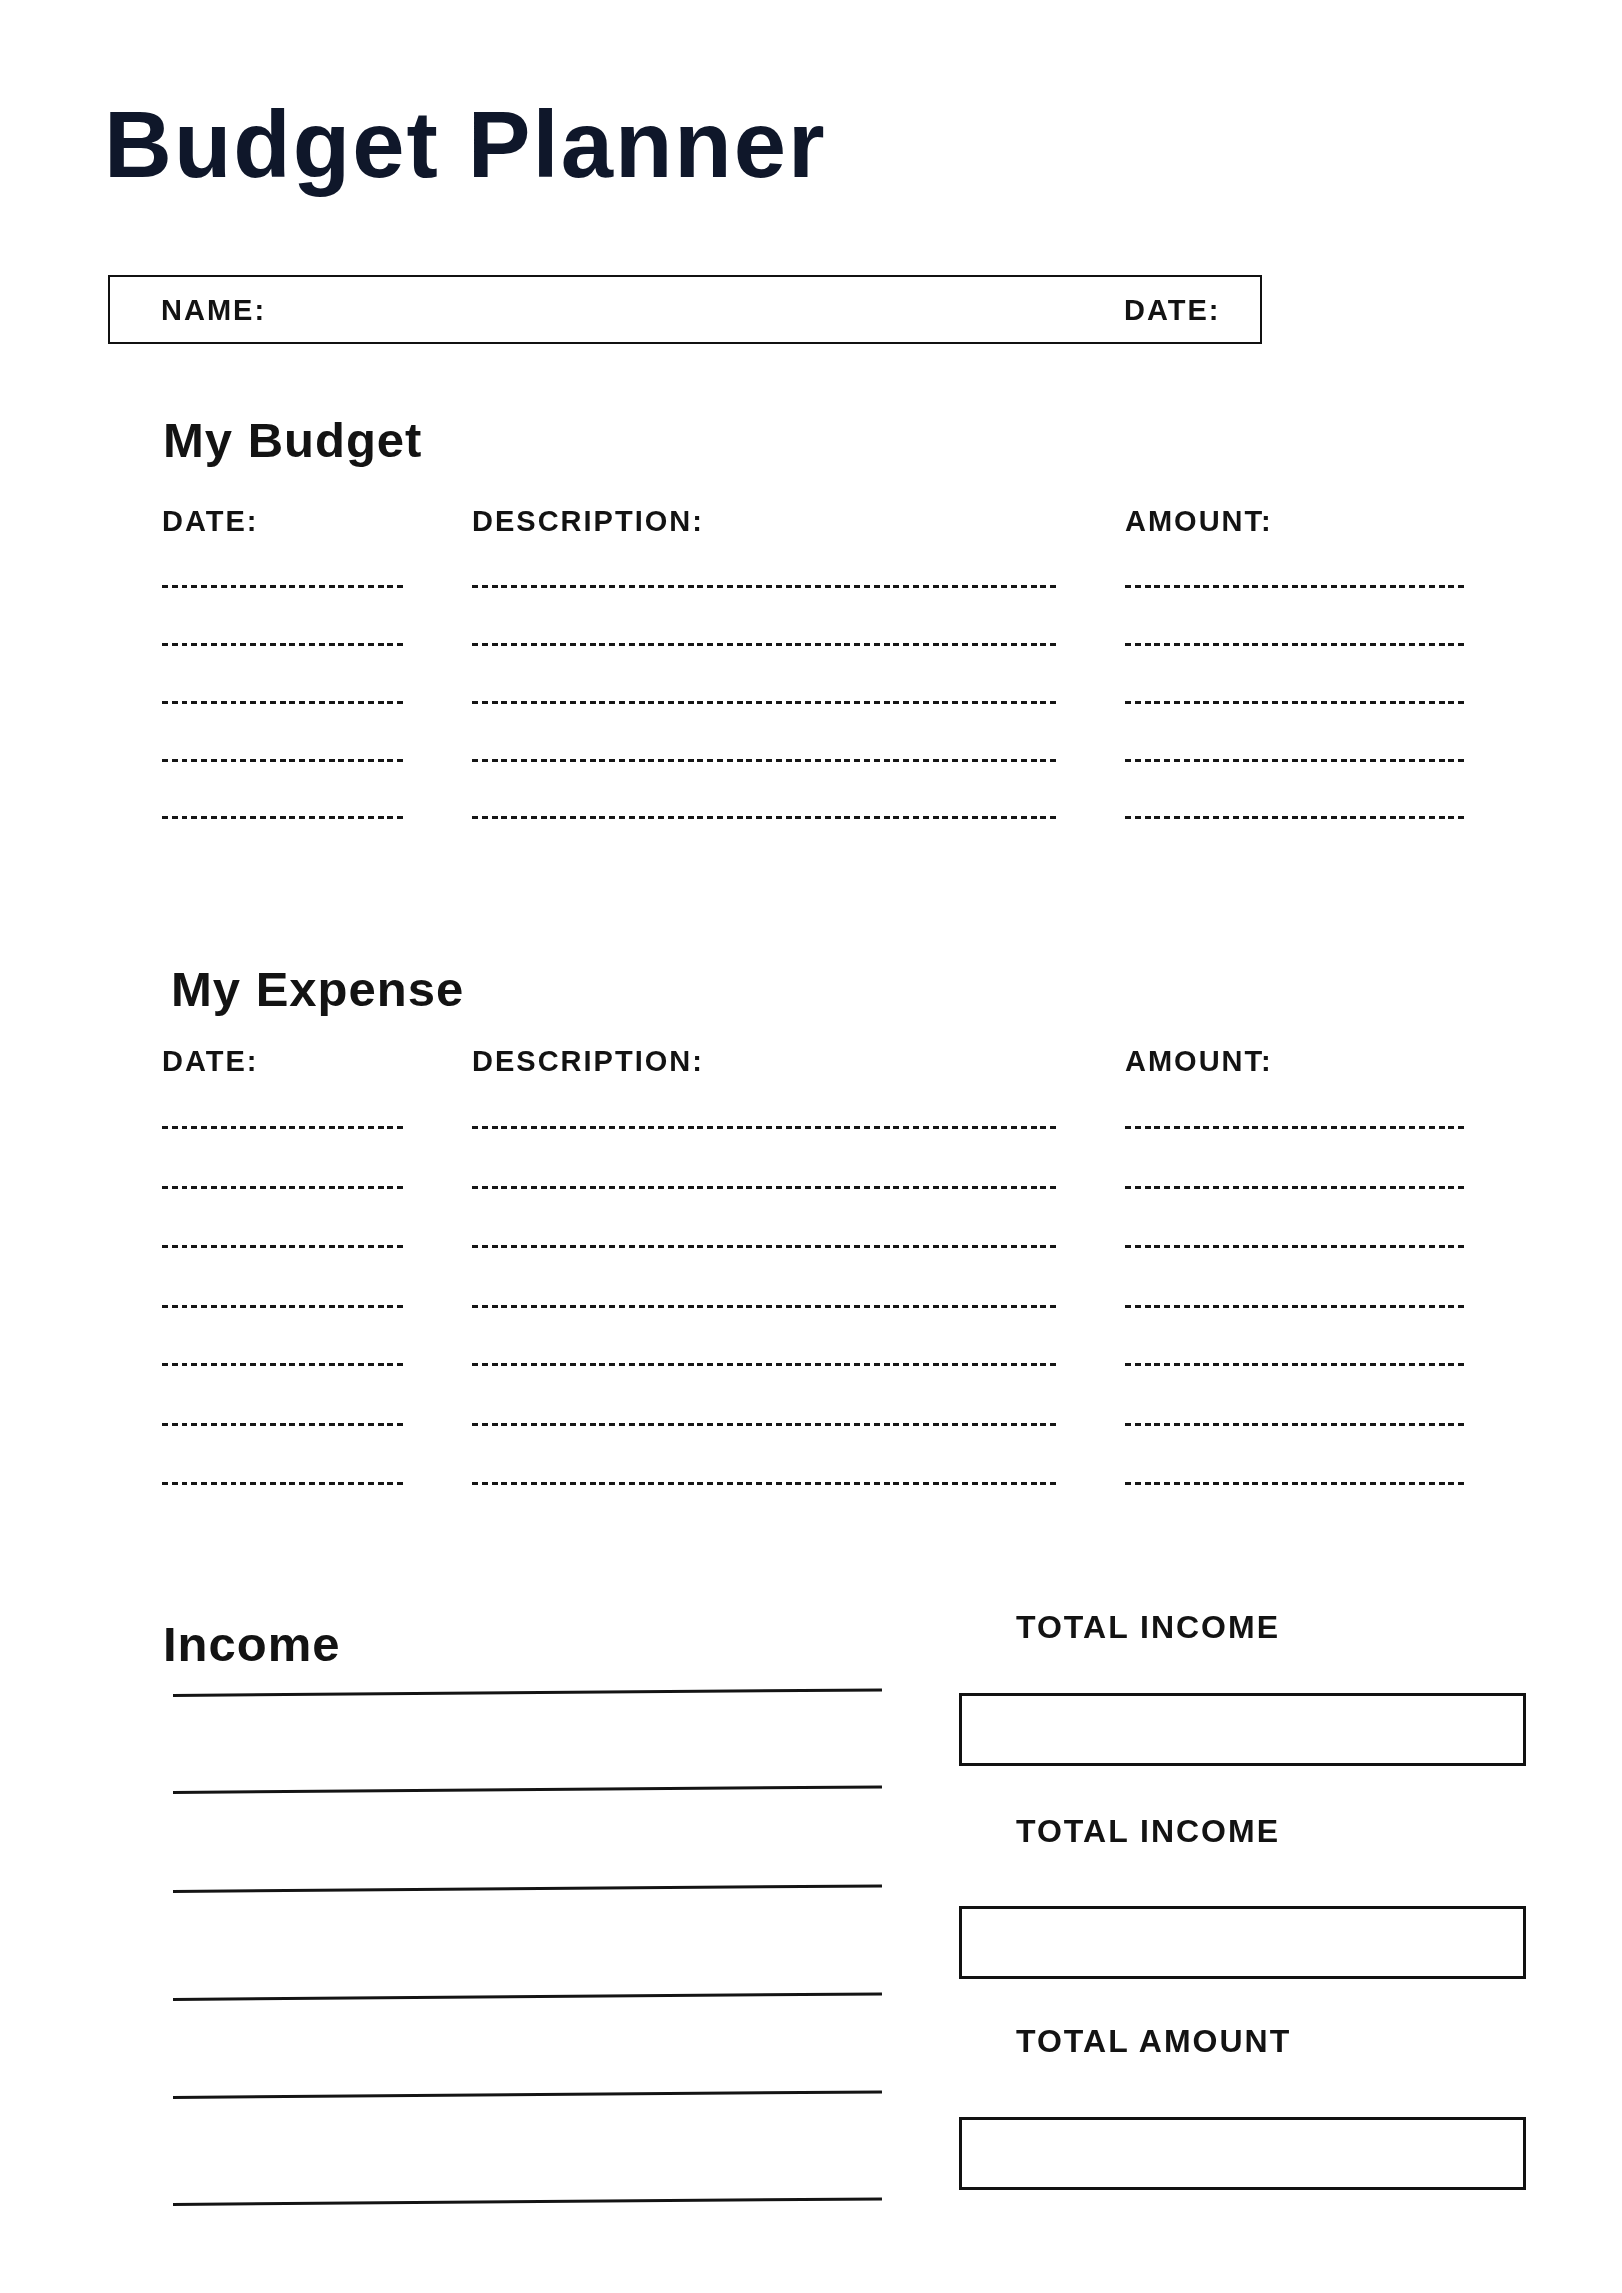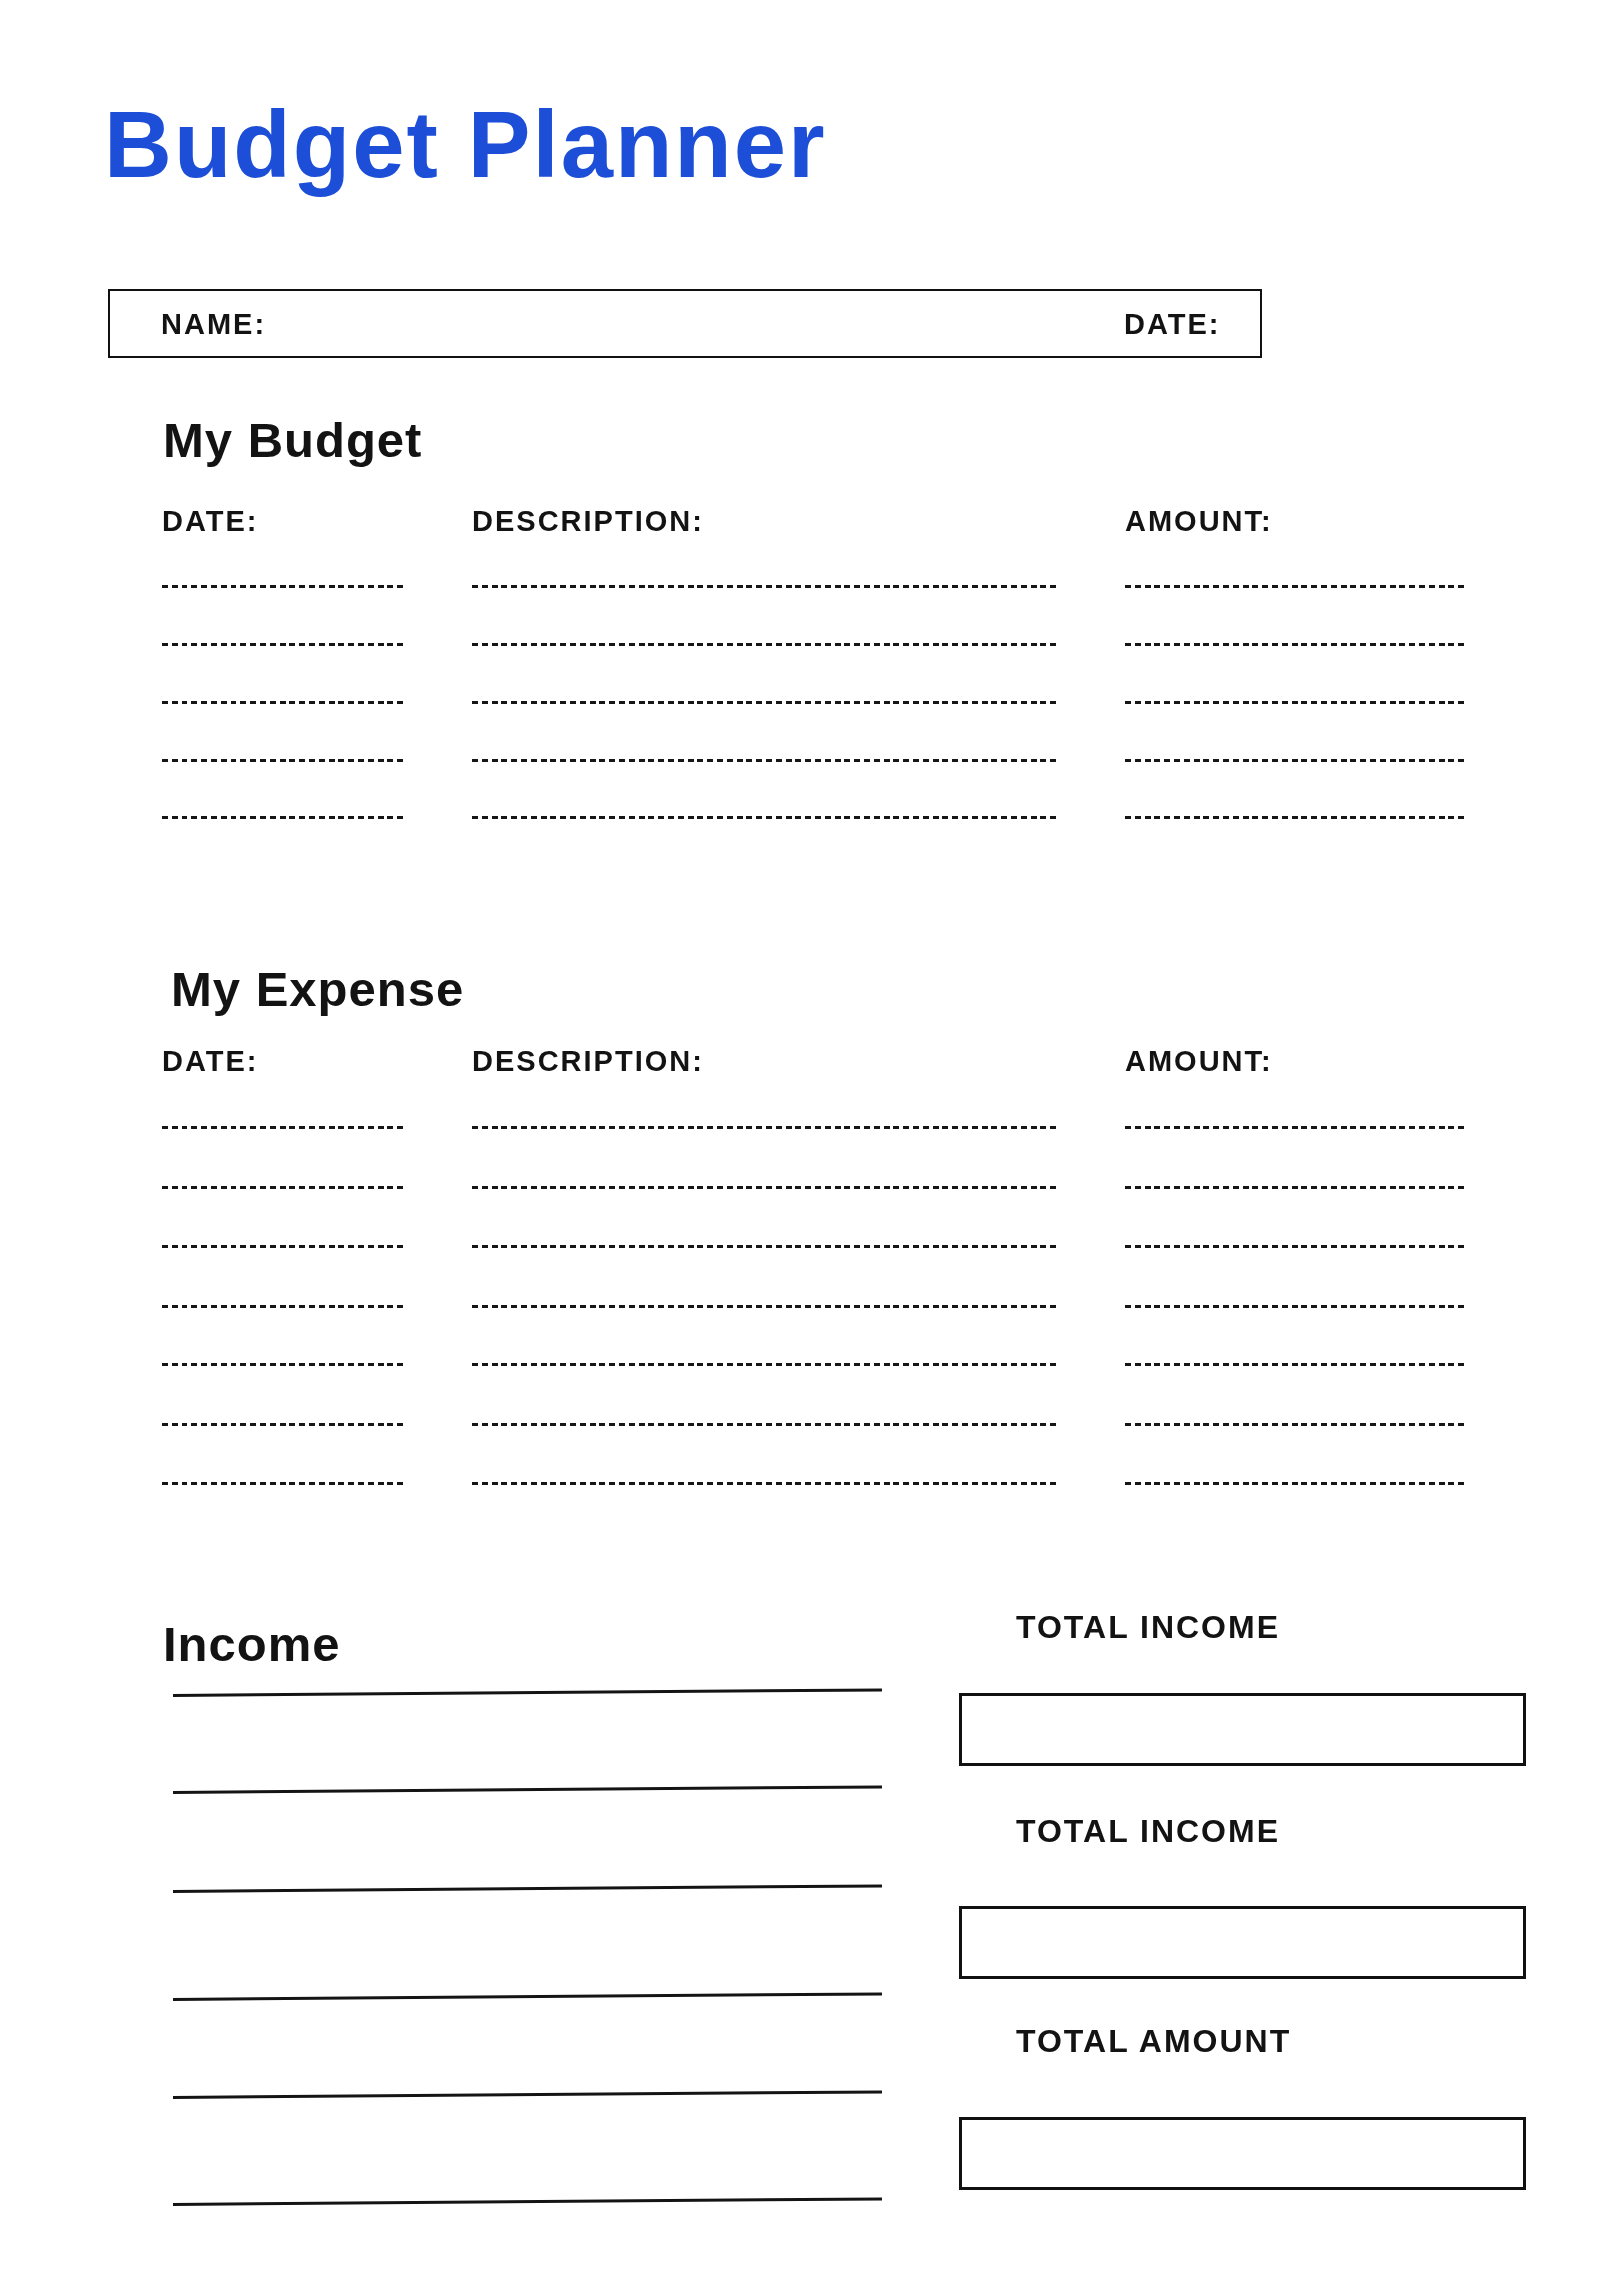--- a/index.html
+++ b/index.html
@@ -7,21 +7,21 @@
     width:1622px;height:2294px;position:relative;background:#ffffff;
     font-family:"Liberation Sans","DejaVu Sans",sans-serif;color:#131313;
     overflow:hidden;
   }
   .abs{position:absolute;}
   .page-title{
     left:104px;top:98px;font-size:94px;font-weight:700;letter-spacing:2px;
     line-height:1;white-space:nowrap;
   }
   .namedate-box{
-    left:108px;top:289px;width:1154px;height:69px;box-sizing:border-box;
+    left:108px;top:275px;width:1154px;height:69px;box-sizing:border-box;
     border:2.9px solid #111;
   }
   .inline-label{
     position:absolute;top:50%;transform:translateY(-50%);
     font-size:29px;font-weight:700;letter-spacing:2px;white-space:nowrap;
   }
   .name-label{left:51px;}
   .date-label{left:1014px;}
   .field-blank{position:absolute;top:3.9px;bottom:3.9px;background:transparent;}
   .name-blank{left:157px;width:804px;}
@@ -48,21 +48,21 @@
   .total-box{
     left:959px;width:567px;height:73px;box-sizing:border-box;border:3.9px solid #111;
     background:#fff;
   }
 </style>
 </head>
 <body>
 
 <div>
 
-  <h1 class="abs page-title" style="margin: 0px; color: #1d4ed8;">Budget Planner</h1>
+  <h1 class="abs page-title" style="margin: 0px; color: #0f172a;">Budget Planner</h1>
 
   <div class="abs namedate-box">
     <span class="inline-label name-label">NAME:</span>
     <span class="inline-label date-label">DATE:</span>
     <span class="field-blank name-blank"></span>
     <span class="field-blank date-blank"></span>
   </div>
 
   <h2 class="abs section-heading" style="left:163px;top:416px;margin:0;">My Budget</h2>
   <div class="abs col-header" style="left:162px;top:507px;">DATE:</div>

